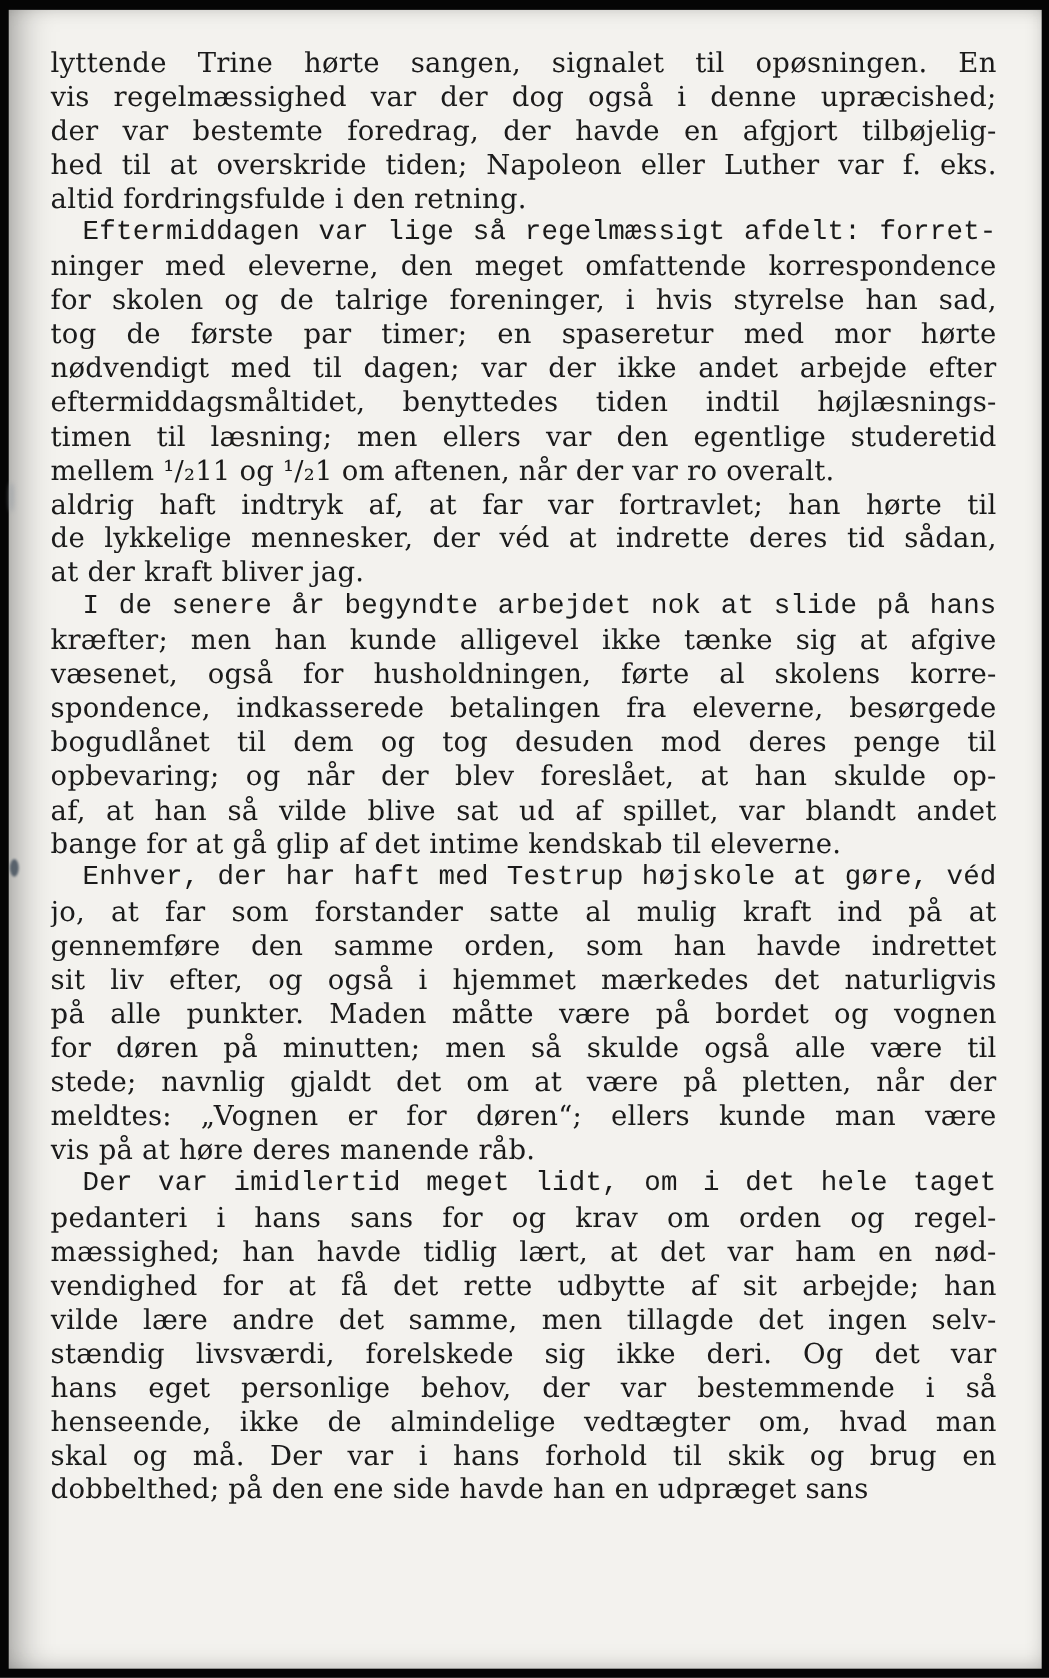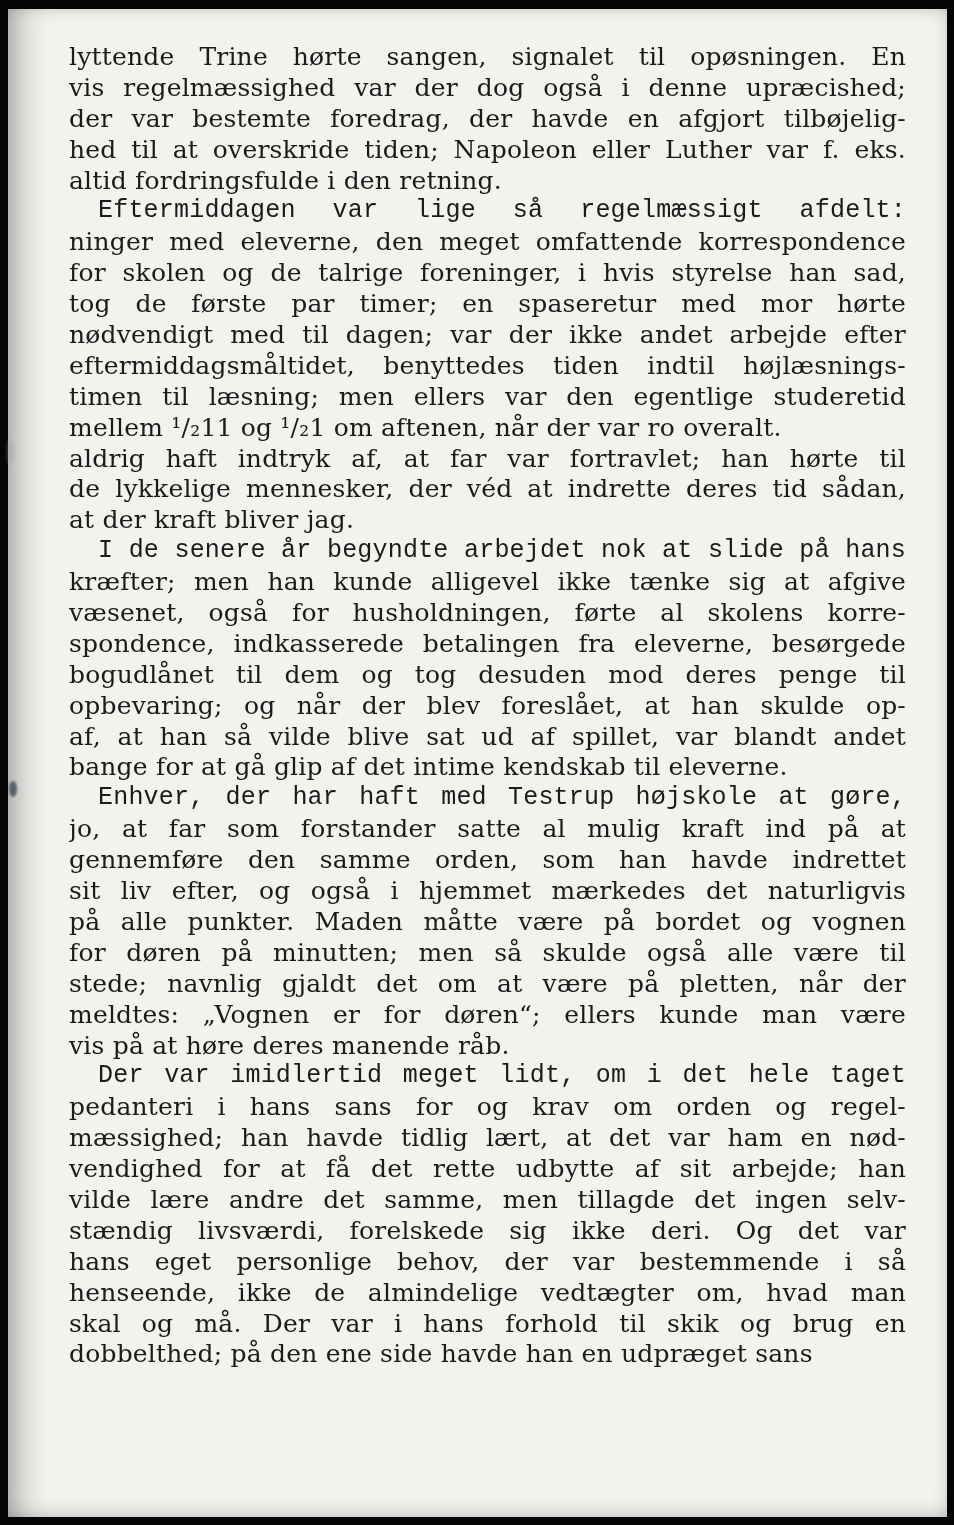--- a/index.html
+++ b/index.html
@@ -22,21 +22,21 @@
     bottom: 8px;
     background: #f3f2ee;
     box-shadow:
       inset 26px 0 34px -20px rgba(0,0,0,0.38),
       inset -10px 0 20px -14px rgba(0,0,0,0.20),
       inset 0 -14px 26px -18px rgba(0,0,0,0.22),
       inset 0 10px 18px -14px rgba(0,0,0,0.15);
   }
   .page-text {
     position: absolute;
-    left: 61px;
+    left: 38px;
     right: 41px;
     top: 33px;
     font-family: "DejaVu Serif", "Liberation Serif", serif;
     font-size: 25px;
     color: #1b1b1b;
     letter-spacing: 0.2px;
   }
   .paragraph {
     margin: 0;
   }

